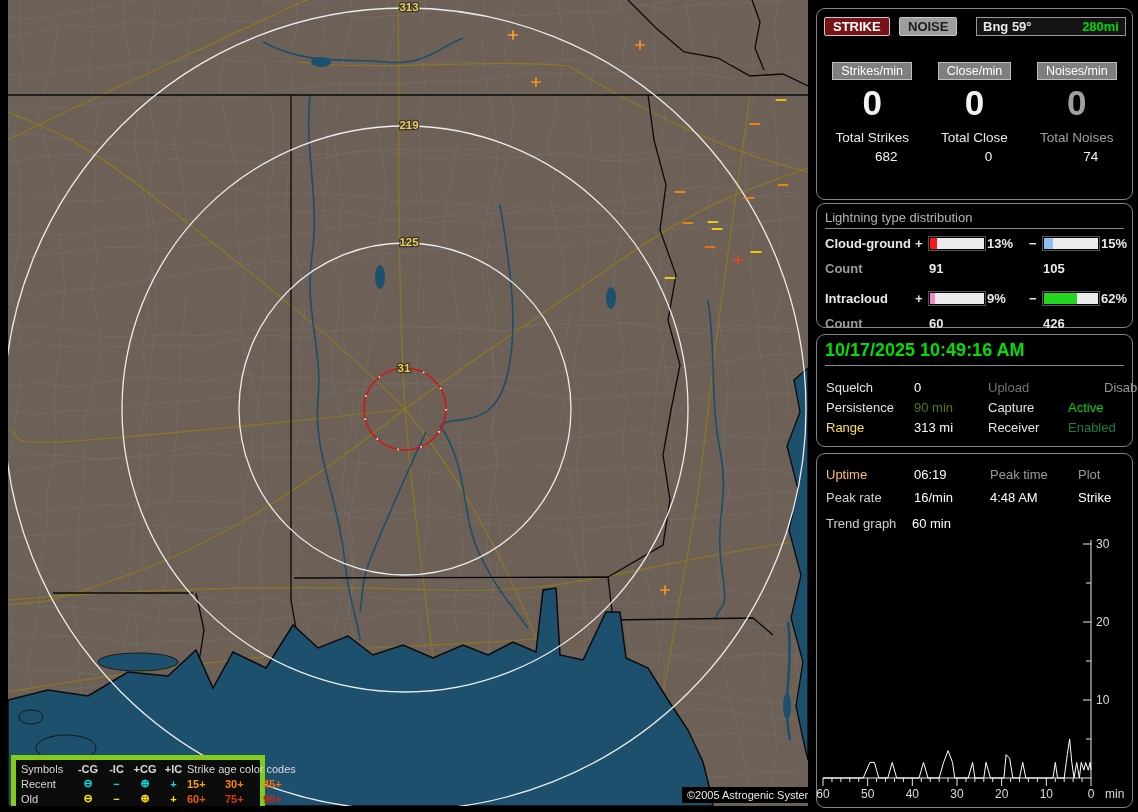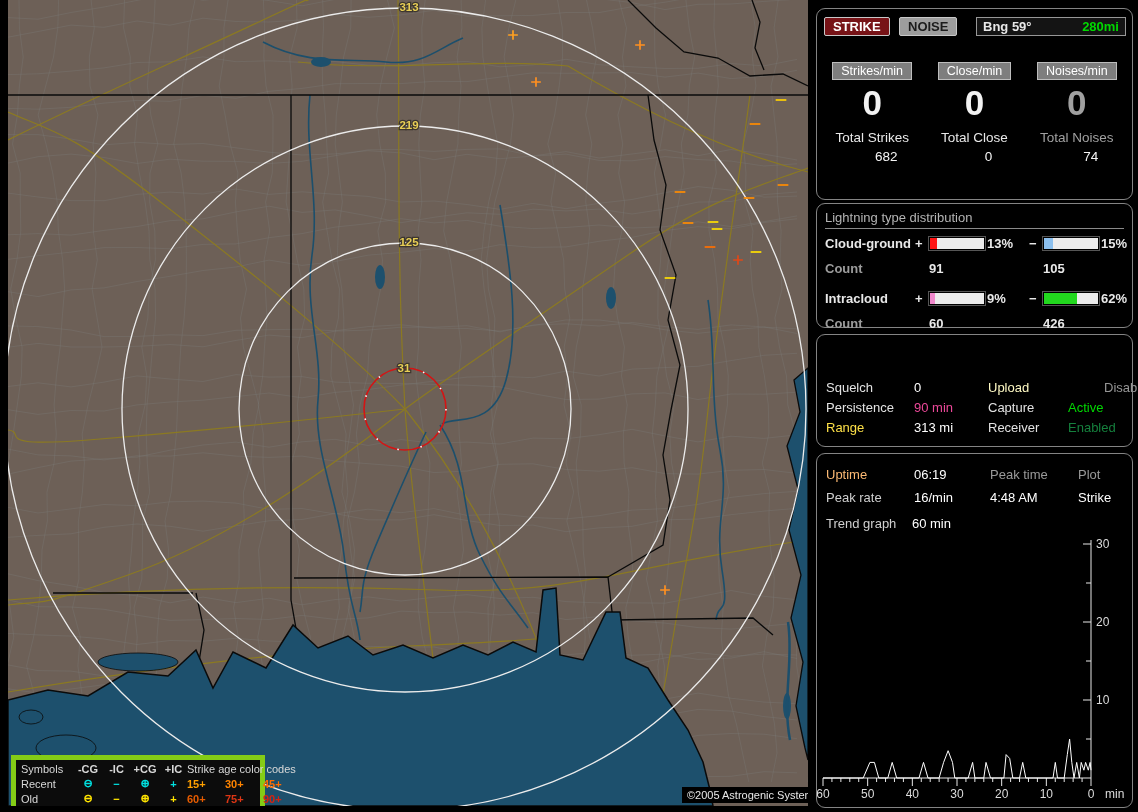--- a/index.html
+++ b/index.html
@@ -242,30 +242,31 @@
           <div></div>
           <div>60</div>
           <div></div>
           <div></div>
           <div>426</div>
         </div>
       </div>
   </div>
 
   <div class="panel-box" id="box3">
+    <div id="datetime">10/17/2025 10:49:16 AM</div>
     <div id="clock-rows">
         <div class="c-row">
           <div style="color: rgb(226, 226, 226);">Squelch</div>
           <div style="color: rgb(255, 255, 255);">0</div>
-          <div style="color: #fef9c3;">Upload</div>
+          <div style="color: #737373;">Upload</div>
           <div style="color: rgb(150, 150, 150); margin-left: 36px;">Disabled</div>
         </div>
         <div class="c-row">
           <div style="color: rgb(226, 226, 226);">Persistence</div>
-          <div style="color: #ec4899;">90 min</div>
+          <div style="color: #4d7c0f;">90 min</div>
           <div style="color: rgb(226, 226, 226);">Capture</div>
           <div style="color: rgb(0, 216, 0);">Active</div>
         </div>
         <div class="c-row">
           <div style="color: #fde047;">Range</div>
           <div style="color: rgb(255, 255, 255);">313 mi</div>
           <div style="color: rgb(226, 226, 226);">Receiver</div>
           <div style="color: #15803d;">Enabled</div>
         </div>
       </div>

